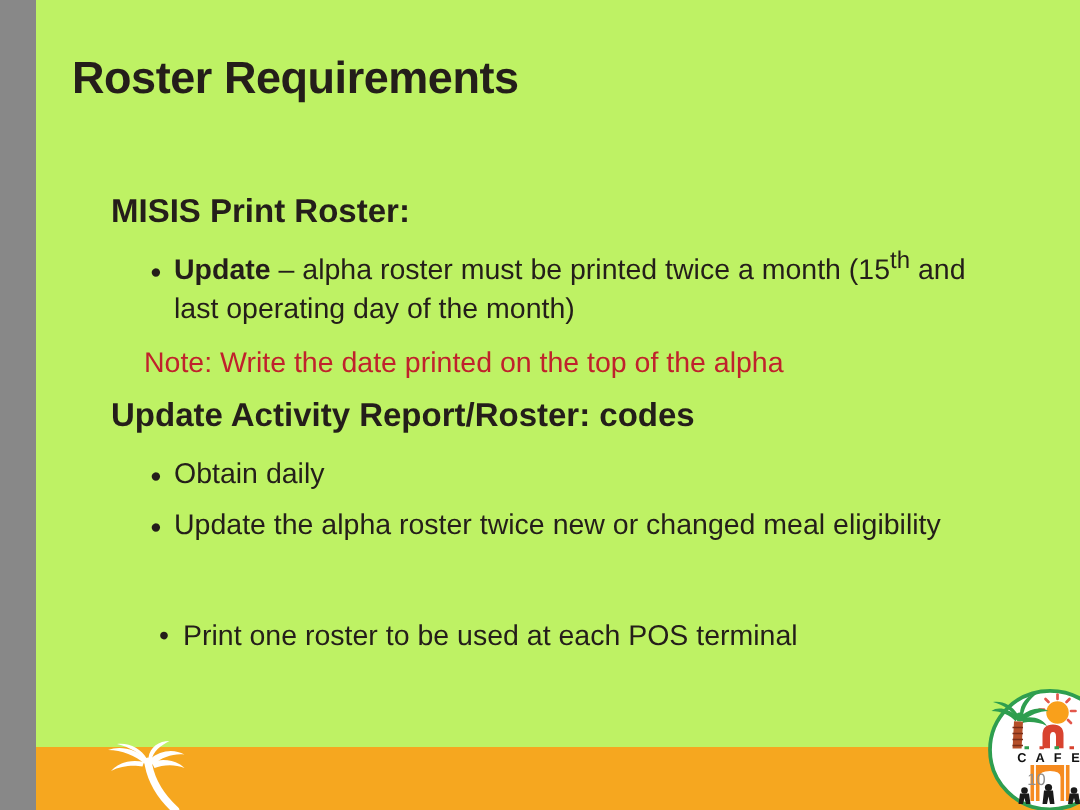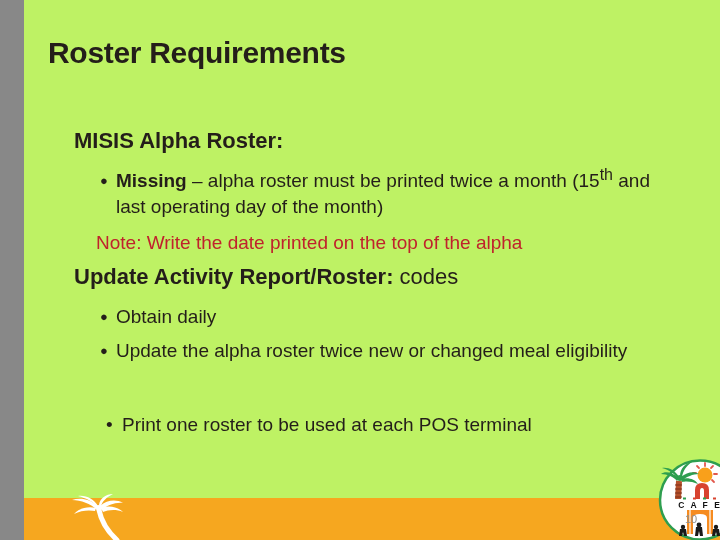--- a/index.html
+++ b/index.html
@@ -16,21 +16,21 @@
   .title {
     position: absolute; left: 24px; top: 36px;
     font-size: 30px; font-weight: 700; letter-spacing: -0.3px;
     color: #241e1a;
   }
   .heading {
     position: absolute; left: 50px;
     font-size: 22px; font-weight: 700; color: #241e1a;
     white-space: nowrap;
   }
-  .heading .tail { font-weight: 400; }
+  .heading .tail { font-weight: 700; }
   .bullet-row {
     position: absolute; left: 76px;
     display: flex; align-items: flex-start;
     font-size: 19px; color: #241e1a;
     width: 620px; line-height: 26px;
   }
   .bullet-row .marker {
     width: 16px; flex: 0 0 16px;
     font-size: 13px; line-height: 26px;
   }
@@ -62,25 +62,25 @@
     width: 86px; height: 84px;
   }
 </style>
 </head>
 <body>
 
 <div class="slide">
 
   <div class="title">Roster Requirements</div>
 
-  <div class="heading" style="top:128px;">MISIS Alpha Roster:</div>
+  <div class="heading" style="top:128px;">MISIS Print Roster:</div>
 
   <div class="bullet-row" style="top:168px;">
     <span class="marker">●</span>
-    <span class="btext"><b>Missing</b><span> – alpha roster must be printed twice a month (15</span><sup>th</sup><span> and</span><span class="line2">last operating day of the month)</span></span>
+    <span class="btext"><b>Update</b><span> – alpha roster must be printed twice a month (15</span><sup>th</sup><span> and</span><span class="line2">last operating day of the month)</span></span>
   </div>
 
   <div class="note-line" style="top:232px;">Note: Write the date printed on the top of the alpha</div>
 
   <div class="heading" style="top:264px;"><span>Update Activity Report/Roster:</span><span class="tail"> codes</span></div>
 
   <div class="bullet-row" style="top:304px;">
     <span class="marker">●</span>
     <span class="btext">Obtain daily</span>
   </div>

